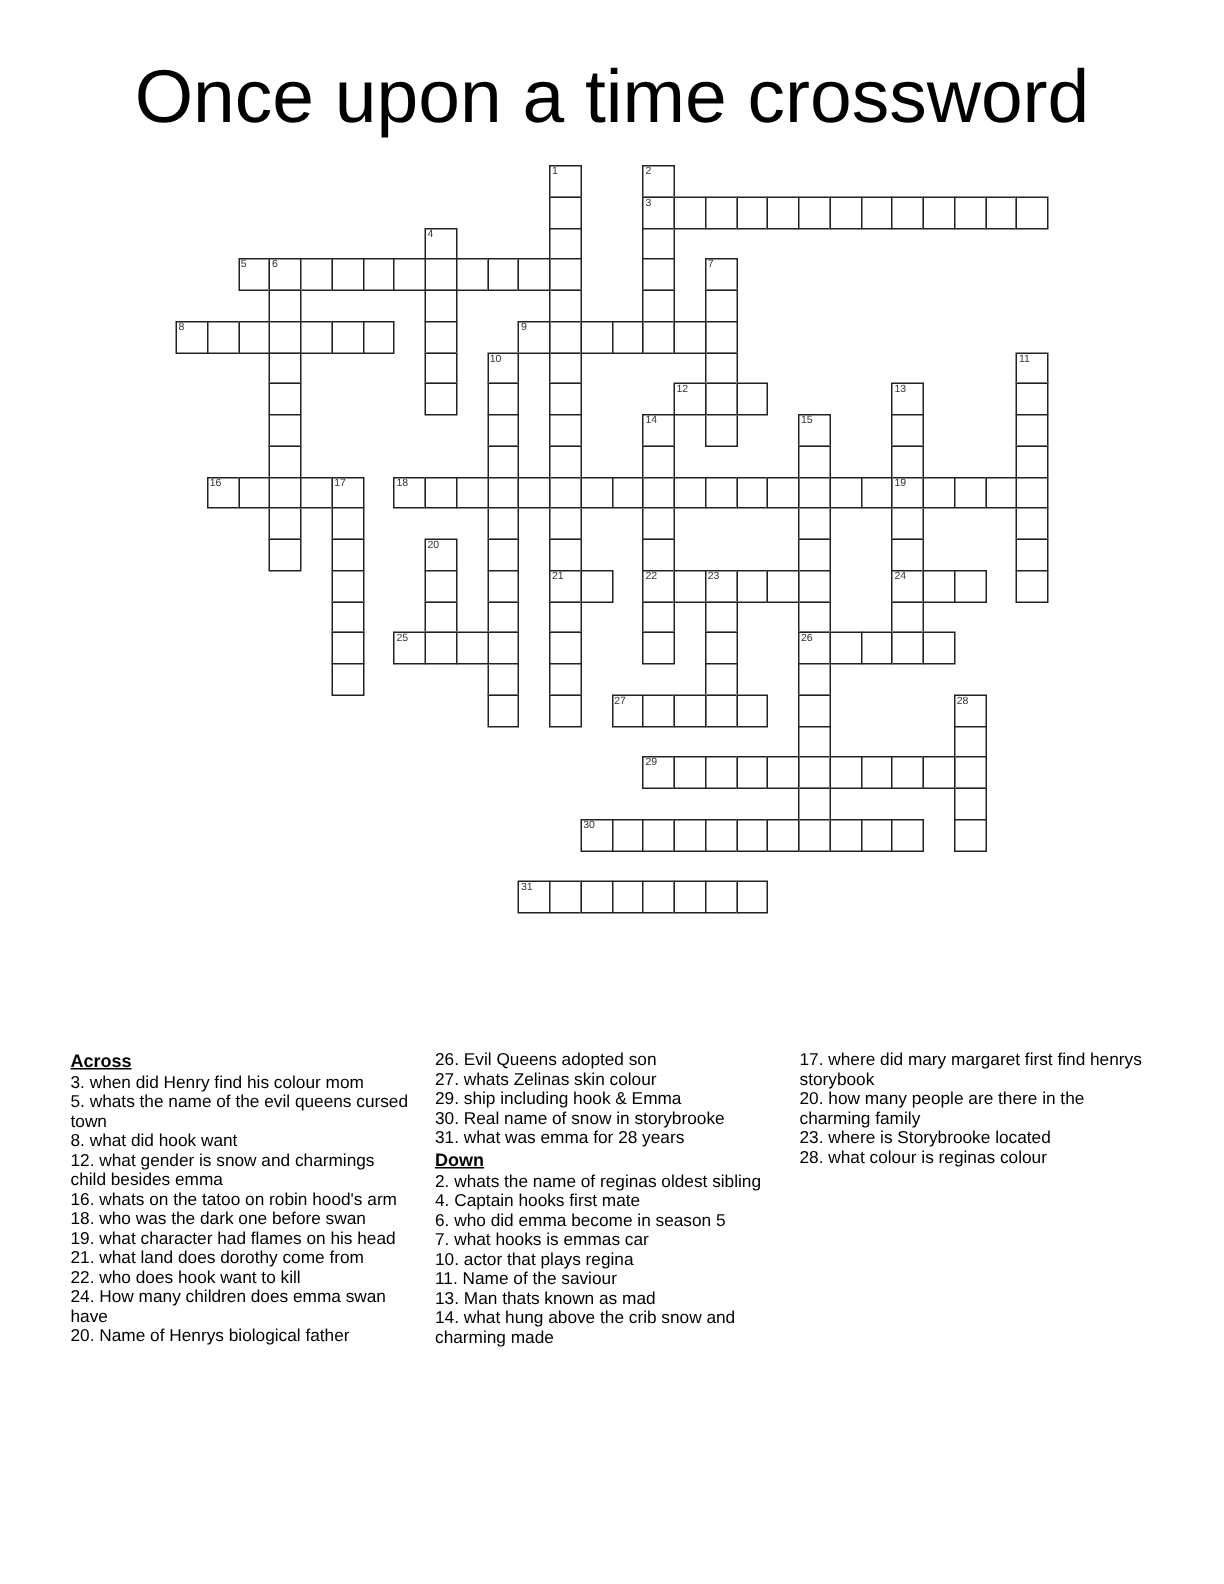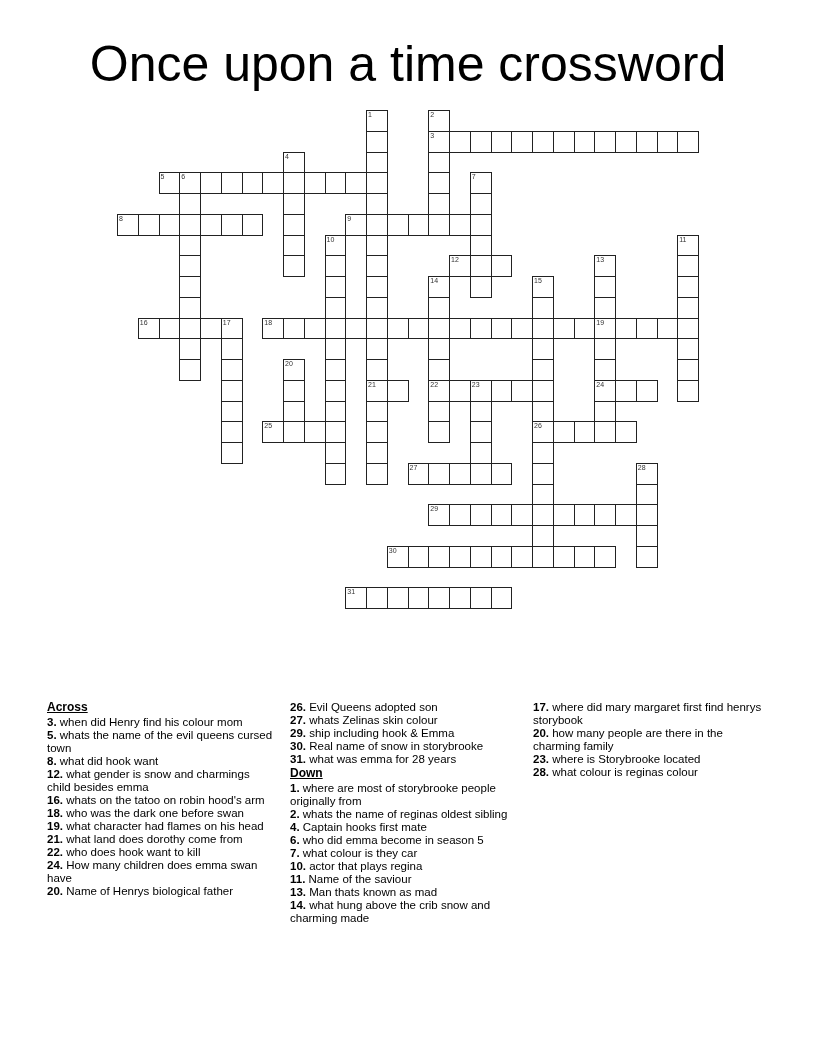--- a/index.html
+++ b/index.html
@@ -10,21 +10,21 @@
   .grid { position: absolute; left: 0; top: 0; width: 816px; height: 680px; }
   .cell { position: absolute; box-sizing: border-box; width: 21.75px; height: 21.75px;
           border: 1px solid #222; background: #fff; }
   .cell .num { position: absolute; left: 1px; top: 0px; font-size: 7px; line-height: 8px; color: #333; }
   .clues { position: absolute; top: 701px; font-size: 11.5px; line-height: 13px; }
   .col1 { left: 47px; width: 228px; }
   .col2 { left: 290px; width: 230px; }
   .col3 { left: 533px; width: 232px; }
   .heading { font-weight: bold; text-decoration: underline; font-size: 12px; margin-bottom: 2px; }
   .clue { margin-bottom: 0px; }
-  .clue b { font-weight: bold; }
+  .clue b { font-weight: normal; }
   .down-head { margin-top: 1px; }
 </style>
 </head>
 <body>
 
 <h1 class="title">Once upon a time crossword</h1>
 
 <div class="grid" id="grid">
     <div class="cell" style="left: 366px; top: 110px;">
       <span class="num">1</span>
@@ -320,25 +320,24 @@
 <div class="clues col2">
   <div id="across-b">
       <div class="clue"><b>26.</b> <span>Evil Queens adopted son</span></div>
       <div class="clue"><b>27.</b> <span>whats Zelinas skin colour</span></div>
       <div class="clue"><b>29.</b> <span>ship including hook &amp; Emma</span></div>
       <div class="clue"><b>30.</b> <span>Real name of snow in storybrooke</span></div>
       <div class="clue"><b>31.</b> <span>what was emma for 28 years</span></div>
     </div>
   <div class="heading down-head">Down</div>
   <div id="down-a">
-      <div class="clue"><b>1.</b> <span>where are most of storybrooke people originally from</span></div>
       <div class="clue"><b>2.</b> <span>whats the name of reginas oldest sibling</span></div>
       <div class="clue"><b>4.</b> <span>Captain hooks first mate</span></div>
       <div class="clue"><b>6.</b> <span>who did emma become in season 5</span></div>
-      <div class="clue"><b>7.</b> <span>what colour is they car</span></div>
+      <div class="clue"><b>7.</b> <span>what hooks is emmas car</span></div>
       <div class="clue"><b>10.</b> <span>actor that plays regina</span></div>
       <div class="clue"><b>11.</b> <span>Name of the saviour</span></div>
       <div class="clue"><b>13.</b> <span>Man thats known as mad</span></div>
       <div class="clue"><b>14.</b> <span>what hung above the crib snow and charming made</span></div>
     </div>
 </div>
 
 <div class="clues col3">
   <div id="down-b">
       <div class="clue"><b>17.</b> <span>where did mary margaret first find henrys storybook</span></div>

